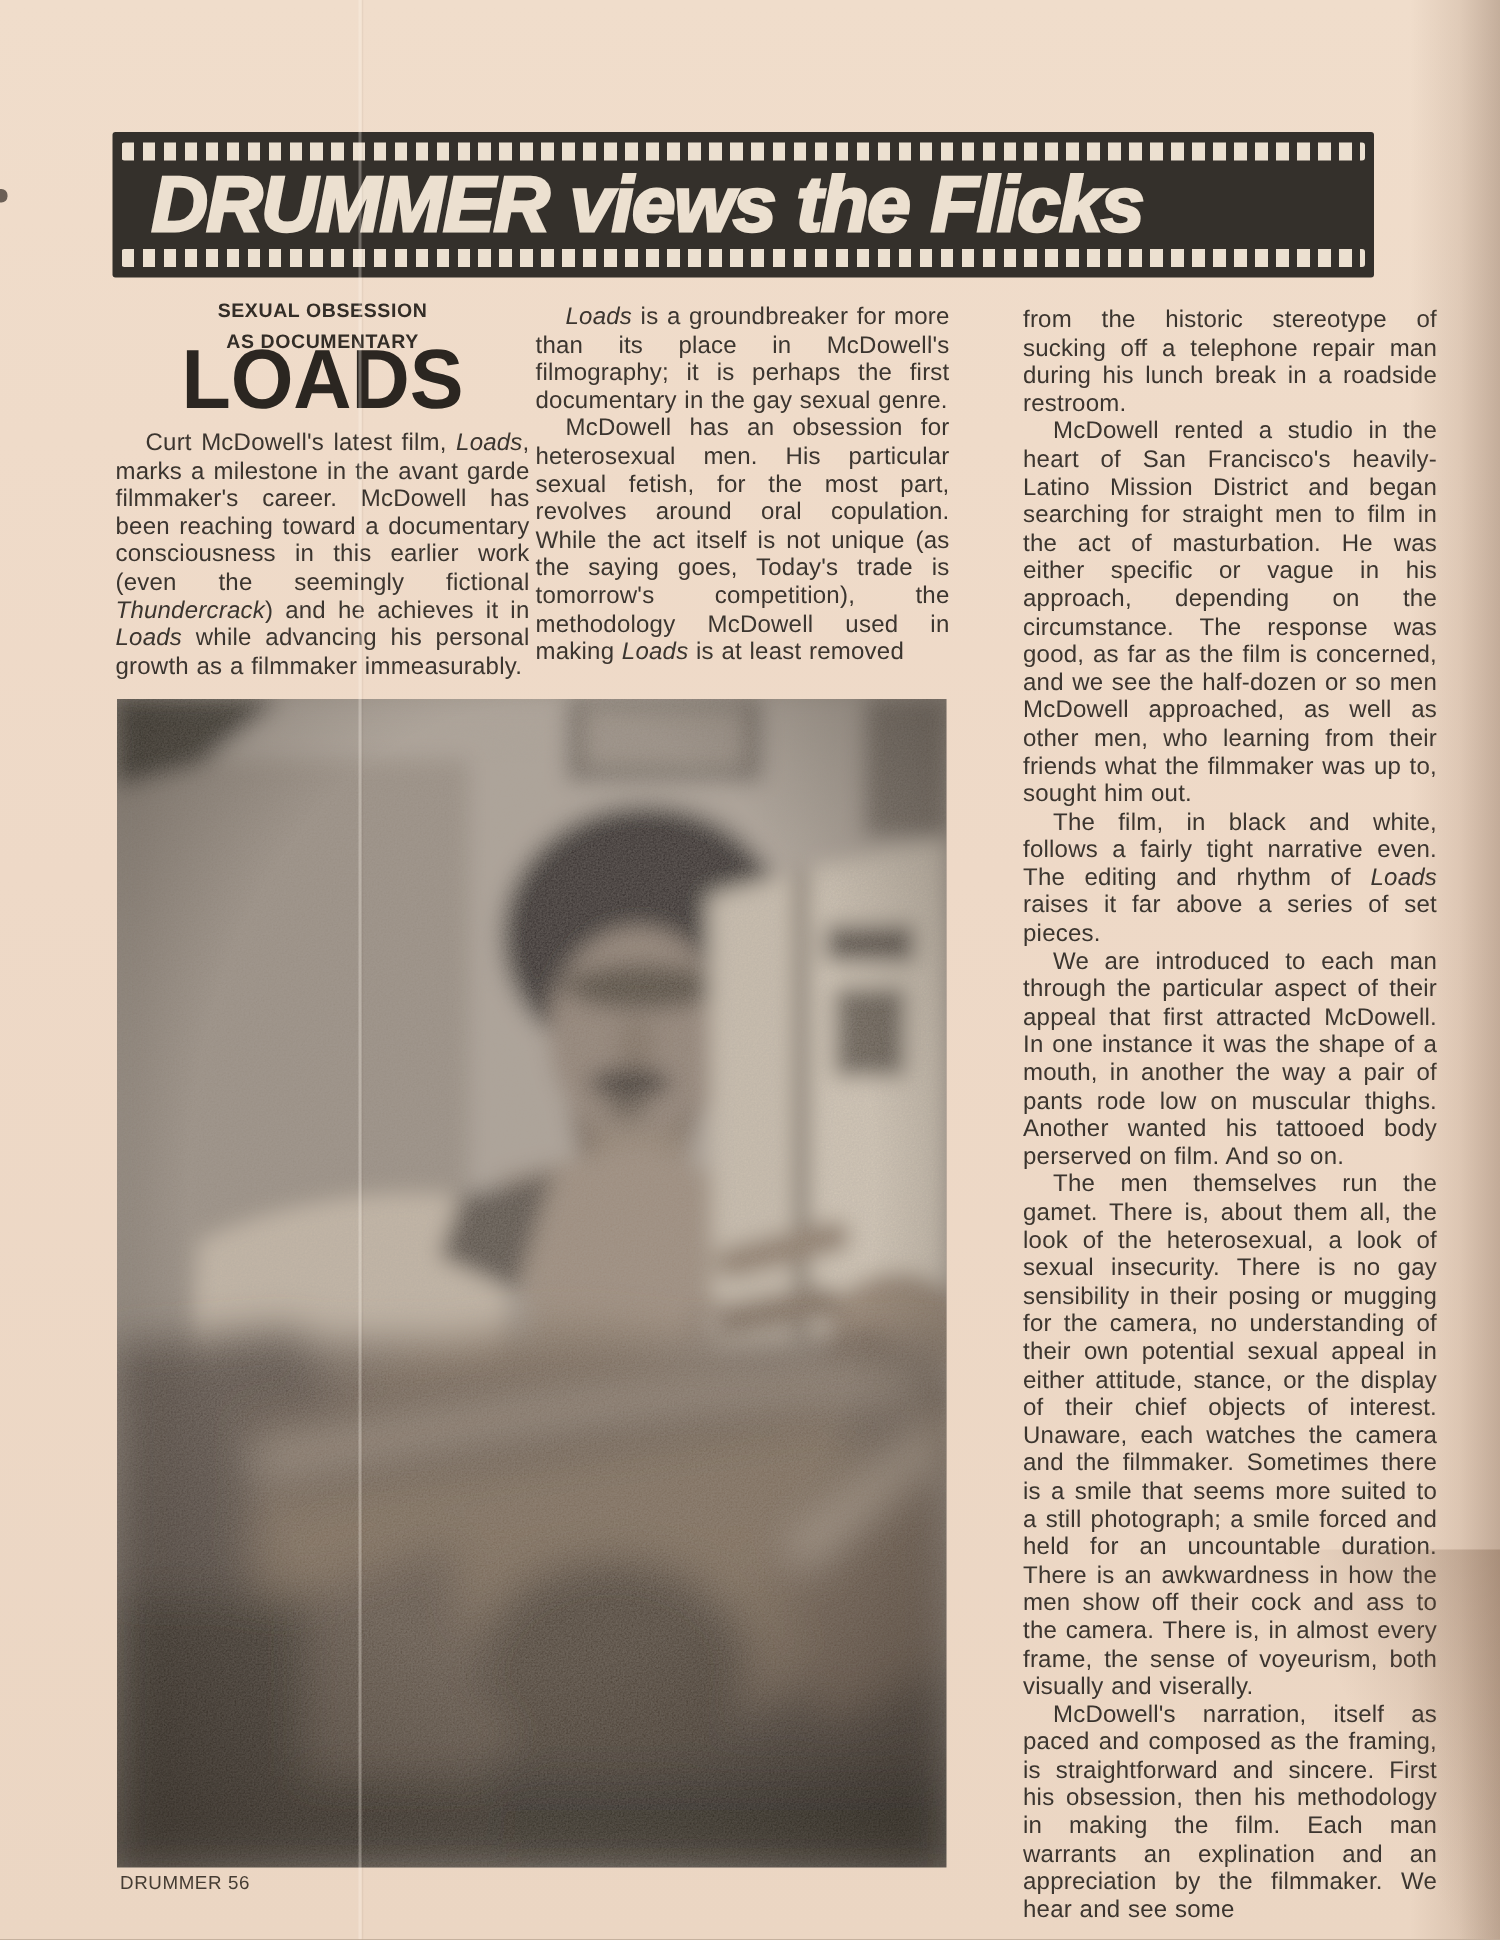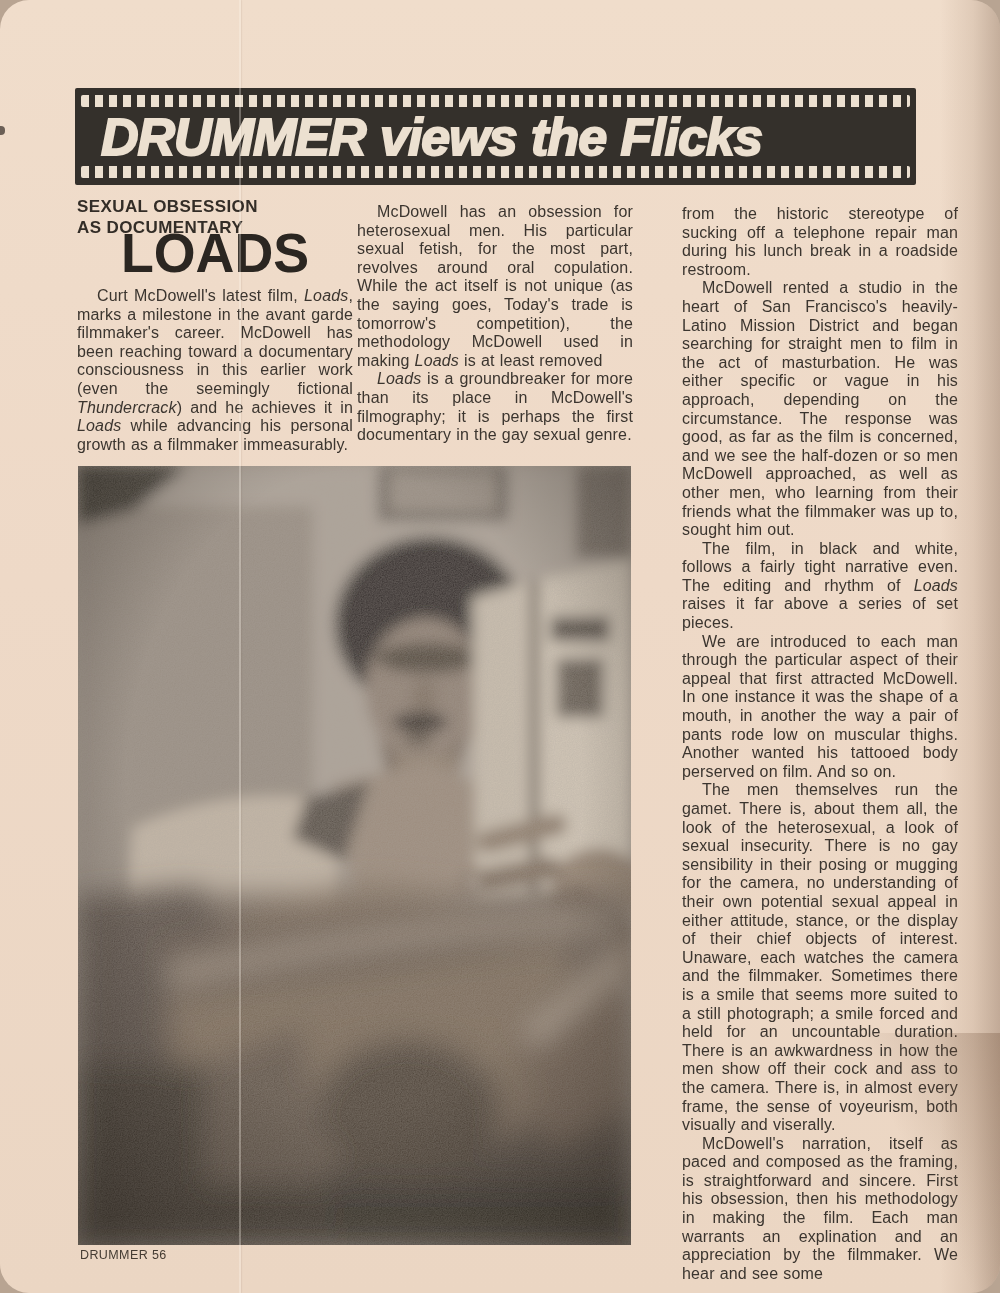--- a/index.html
+++ b/index.html
@@ -4,21 +4,20 @@
 <style>
   html,body{margin:0;padding:0;background:#b8a492;}
   .page{
     position:relative;
     width:1000px;height:1293px;
     margin:0 auto;
     background:linear-gradient(180deg,#f0ddcb 0%,#eed9c7 45%,#ebd6c3 100%);
     font-family:"Liberation Sans","DejaVu Sans",sans-serif;
     color:#3b352f;
     overflow:hidden;
-    border-radius:29px;
   }
   
   .banner{
     position:absolute;left:75px;top:88px;width:841px;height:97px;
     background:#34302b;border-radius:2px;
   }
   .holes{
     position:absolute;left:6px;right:6px;height:12px;
     background:repeating-linear-gradient(90deg,#ece0d0 0 8px,transparent 8px 14px);
     border-radius:2px;
@@ -29,21 +28,21 @@
     position:absolute;left:26px;top:0;height:100%;
     display:flex;align-items:center;
     font-size:52px;font-weight:bold;font-style:italic;
     letter-spacing:-1px;word-spacing:1px;
     color:#ece0d0;-webkit-text-stroke:2px #ece0d0;
     white-space:nowrap;
   }
   
   .kicker{
     position:absolute;left:77px;top:196px;width:276px;
-    text-align:left;font-weight:bold;font-size:17px;line-height:21px;
+    text-align:center;font-weight:bold;font-size:13px;line-height:21px;
     letter-spacing:.4px;color:#332d27;
   }
   .loads-title{
     position:absolute;left:77px;top:224px;width:276px;
     text-align:center;font-weight:bold;font-size:56px;line-height:58px;
     letter-spacing:0px;color:#2b2621;transform:scaleX(.96);
   }
   
   .col{position:absolute;width:276px;font-size:16px;line-height:18.6px;
     text-align:justify;letter-spacing:.15px;word-spacing:.5px;color:#3b352f;}
@@ -101,22 +100,22 @@
     <div>SEXUAL OBSESSION</div>
     <div>AS DOCUMENTARY</div>
   </div>
   <div class="loads-title">LOADS</div>
 
   <div class="col col1">
     <p class="indent"><span>Curt McDowell's latest film, </span><i>Loads</i><span>, marks a milestone in the avant garde filmmaker's career. McDowell has been reaching toward a documentary consciousness in this earlier work (even the seemingly fictional </span><i>Thundercrack</i><span>) and he achieves it in </span><i>Loads</i><span> while advancing his personal growth as a filmmaker immeasurably.</span></p>
   </div>
 
   <div class="col col2">
+    <p class="indent"><i>Loads</i><span> is a groundbreaker for more than its place in McDowell's filmography; it is perhaps the first documentary in the gay sexual genre.</span></p>
     <p class="indent"><span>McDowell has an obsession for heterosexual men. His particular sexual fetish, for the most part, revolves around oral copulation. While the act itself is not unique (as the saying goes, Today's trade is tomorrow's competition), the methodology McDowell used in making </span><i>Loads</i><span> is at least removed</span></p>
-    <p class="indent"><i>Loads</i><span> is a groundbreaker for more than its place in McDowell's filmography; it is perhaps the first documentary in the gay sexual genre.</span></p>
   </div>
 
   <div class="col col3">
     <p><span>from the historic stereotype of sucking off a telephone repair man during his lunch break in a roadside restroom.</span></p>
     <p class="indent"><span>McDowell rented a studio in the heart of San Francisco's heavily-Latino Mission District and began searching for straight men to film in the act of masturbation. He was either specific or vague in his approach, depending on the circumstance. The response was good, as far as the film is concerned, and we see the half-dozen or so men McDowell approached, as well as other men, who learning from their friends what the filmmaker was up to, sought him out.</span></p>
     <p class="indent"><span>The film, in black and white, follows a fairly tight narrative even. The editing and rhythm of </span><i>Loads</i><span> raises it far above a series of set pieces.</span></p>
     <p class="indent"><span>We are introduced to each man through the particular aspect of their appeal that first attracted McDowell. In one instance it was the shape of a mouth, in another the way a pair of pants rode low on muscular thighs. Another wanted his tattooed body perserved on film. And so on.</span></p>
     <p class="indent"><span>The men themselves run the gamet. There is, about them all, the look of the heterosexual, a look of sexual insecurity. There is no gay sensibility in their posing or mugging for the camera, no understanding of their own potential sexual appeal in either attitude, stance, or the display of their chief objects of interest. Unaware, each watches the camera and the filmmaker. Sometimes there is a smile that seems more suited to a still photograph; a smile forced and held for an uncountable duration. There is an awkwardness in how the men show off their cock and ass to the camera. There is, in almost every frame, the sense of voyeurism, both visually and viserally.</span></p>
     <p class="indent"><span>McDowell's narration, itself as paced and composed as the framing, is straightforward and sincere. First his obsession, then his methodology in making the film. Each man warrants an explination and an appreciation by the filmmaker. We hear and see some</span></p>
   </div>

